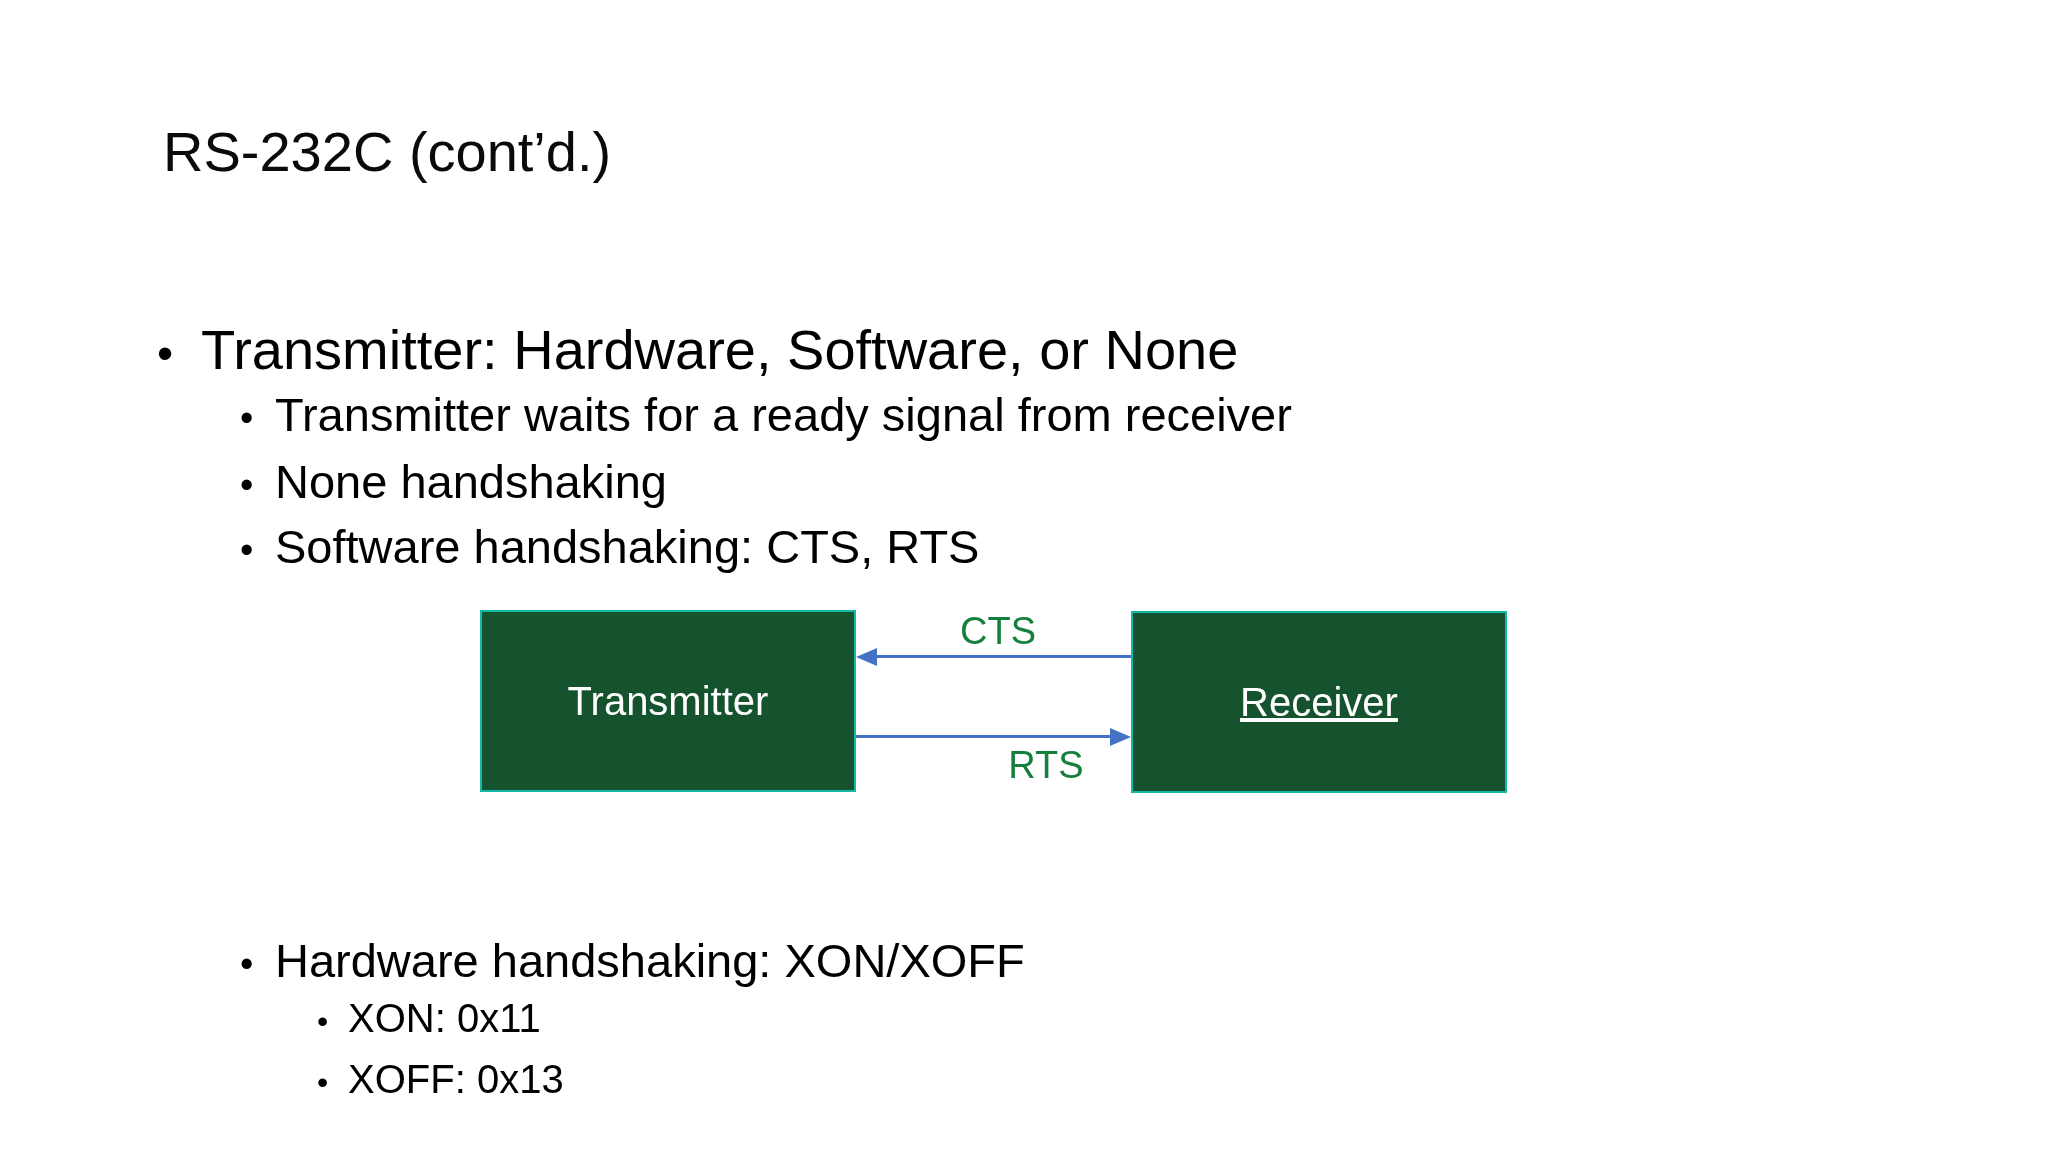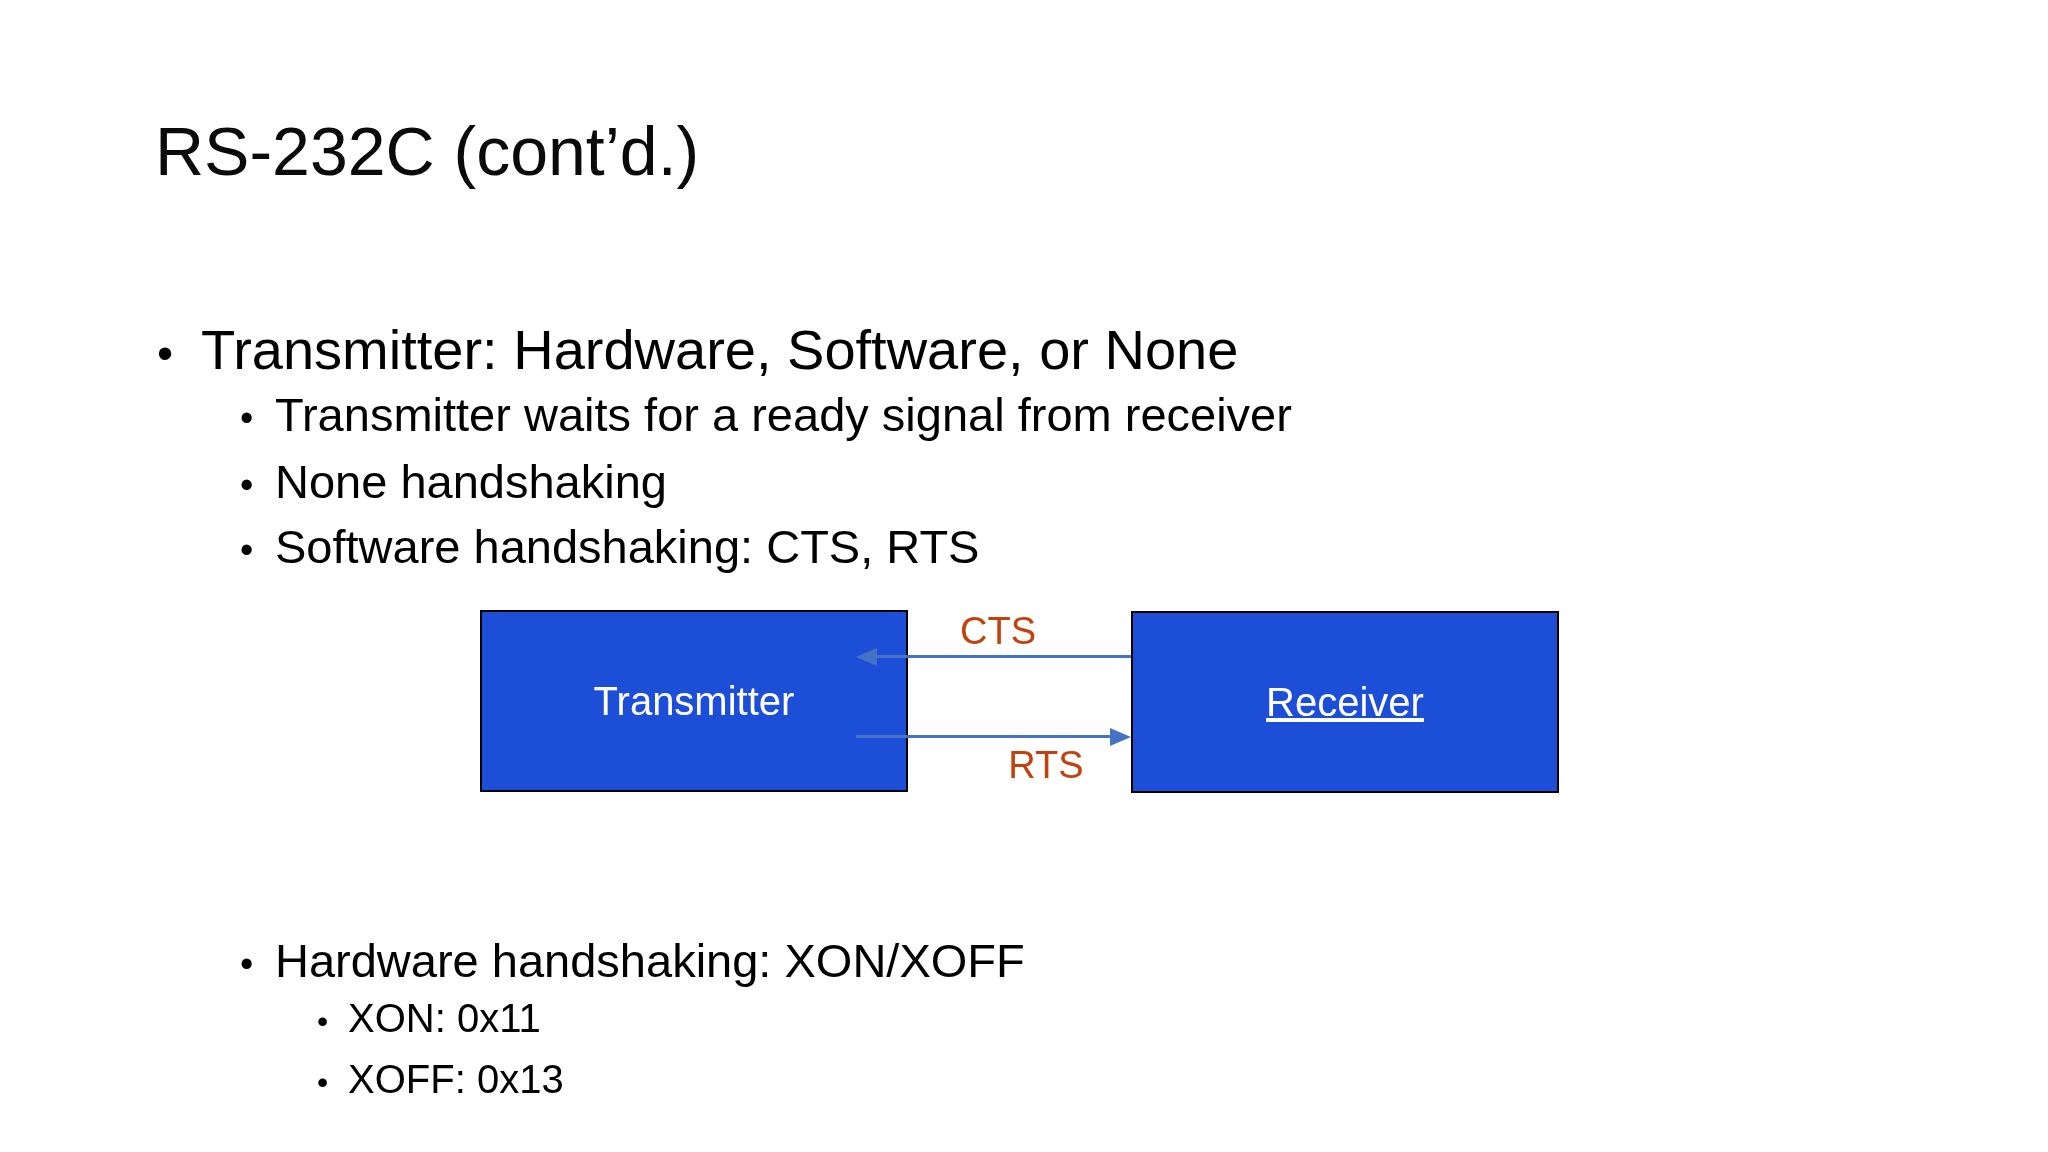--- a/index.html
+++ b/index.html
@@ -13,22 +13,22 @@
     height: 1152px;
     background: #ffffff;
     font-family: "Liberation Sans", sans-serif;
     color: #000000;
     overflow: hidden;
   }
   .title {
     position: absolute;
     left: 155px;
     top: 112px;
-    margin: 0;
-    font-size: 68px;
+    margin: 8px;
+    font-size: 56px;
     font-weight: 400;
     line-height: 1.15;
     color: #0a0a0a;
     white-space: nowrap;
   }
   .row {
     position: absolute;
     display: flex;
     align-items: baseline;
     line-height: 1.15;
@@ -38,24 +38,24 @@
   .l1 { font-size: 56px; }
   .l1 .bullet { width: 44px; font-size: 46px; }
   .l2 { font-size: 47px; }
   .l2 .bullet { width: 35px; font-size: 38px; }
   .l3 { font-size: 40px; }
   .l3 .bullet { width: 31px; font-size: 32px; }
 
   
   .box {
     position: absolute;
-    width: 428px;
+    width: 376px;
     height: 182px;
-    background: #1d4ed8;
-    border: 2px solid #000000;
+    background: #14532d;
+    border: 2px solid #14b8a6;
     box-sizing: border-box;
     display: flex;
     align-items: center;
     justify-content: center;
     color: #ffffff;
     font-size: 40px;
   }
   .box-transmitter { left: 480px; top: 610px; }
   .box-receiver   { left: 1131px; top: 611px; text-decoration: underline; }
   .arrow-line {
@@ -70,21 +70,21 @@
     width: 0;
     height: 0;
     border-top: 9px solid transparent;
     border-bottom: 9px solid transparent;
   }
   .cts-head { left: 856px; top: 648px; border-right: 21px solid #4472C4; }
   .rts-head { left: 1110px; top: 728px; border-left: 21px solid #4472C4; }
   .signal-label {
     position: absolute;
     font-size: 38px;
-    color: #c2410c;
+    color: #15803d;
     transform: translateX(-50%);
     white-space: nowrap;
     text-align: center;
   }
   .cts-label { left: 998px; top: 610px; }
   .rts-label { left: 1046px; top: 744px; }
 </style>
 </head>
 <body>
 

